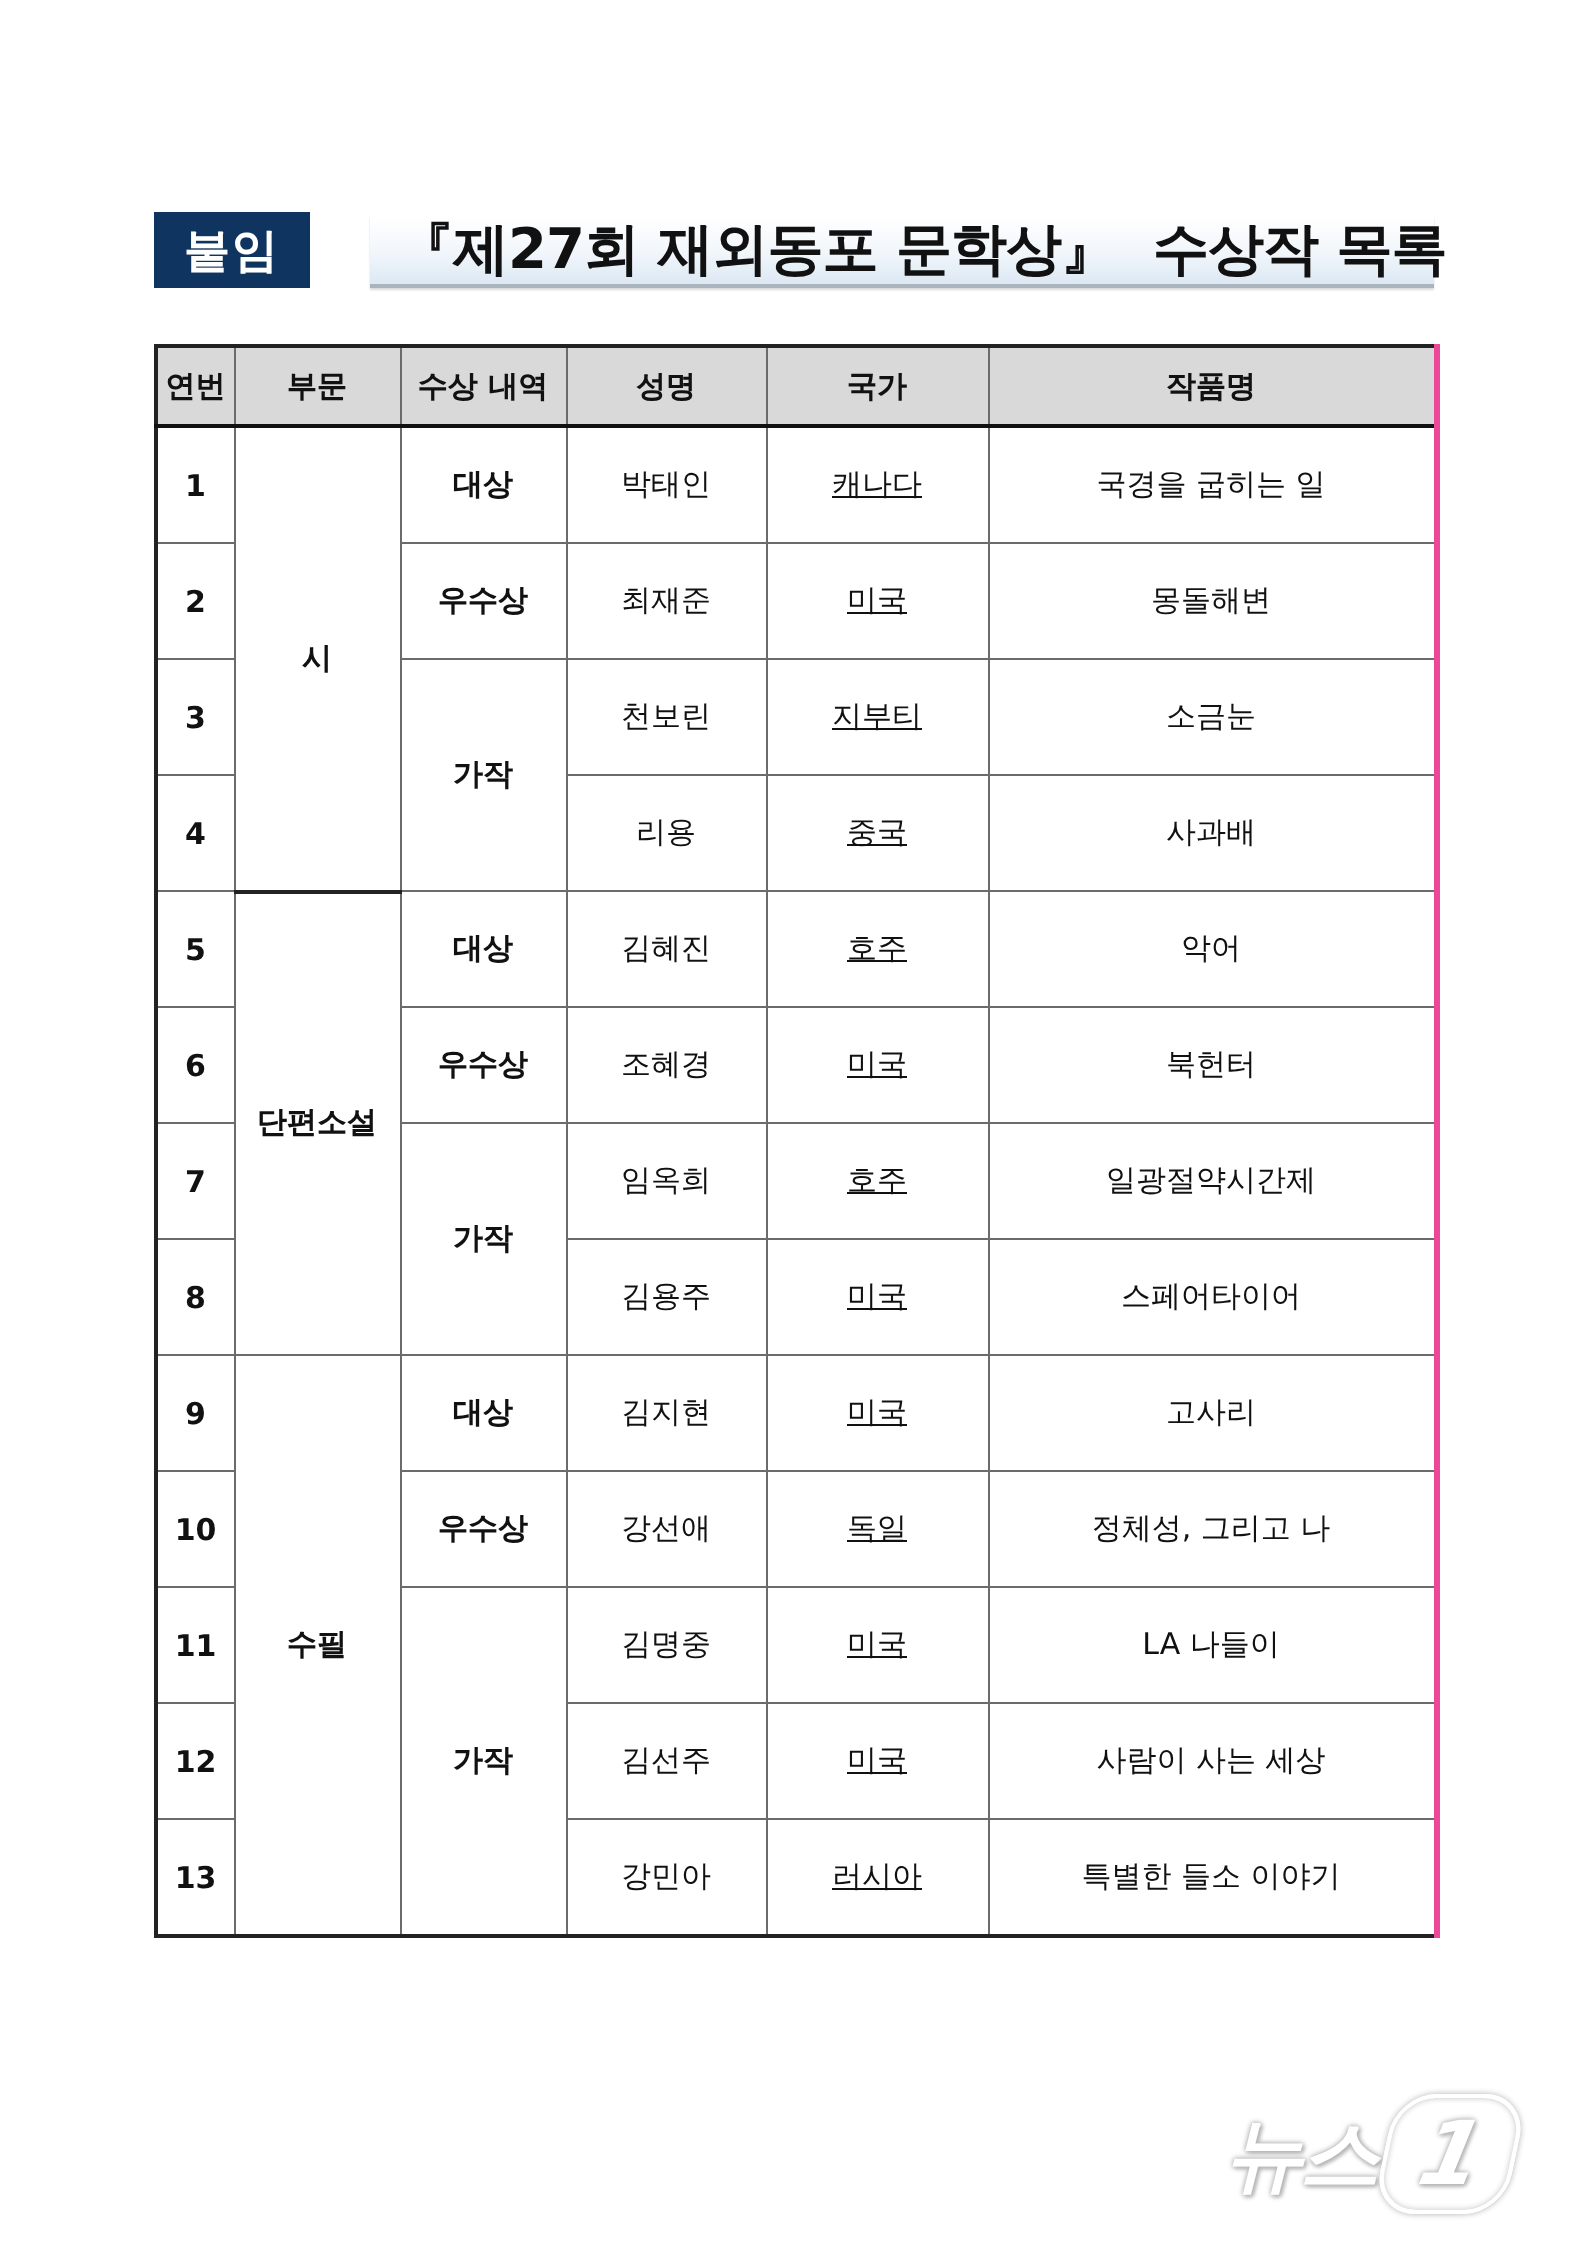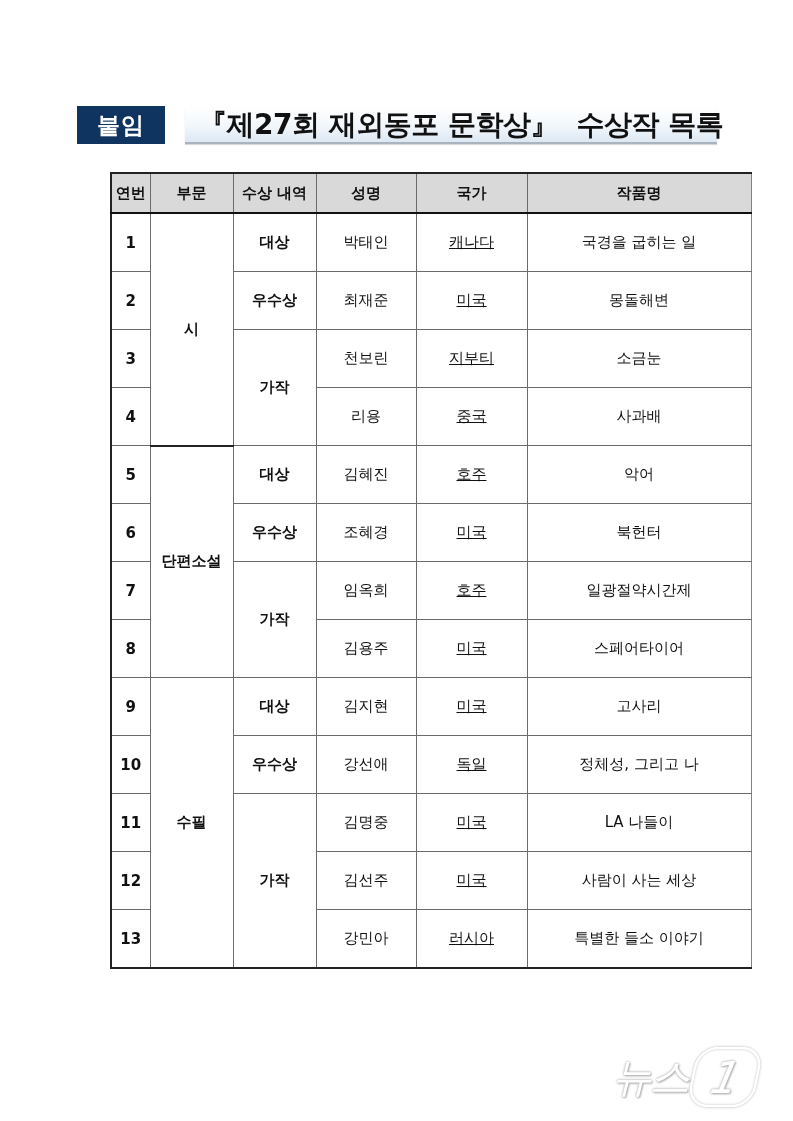--- a/index.html
+++ b/index.html
@@ -19,21 +19,21 @@
       position: absolute;
       left: 77px;
       top: 106px;
       width: 640px;
       height: 40px;
     }
     .title-badge {
       position: absolute;
       left: 0;
       top: 0;
-      width: 88px;
+      width: 78px;
       height: 38px;
       background: #0f3460;
       color: #ffffff;
       font-weight: bold;
       font-size: 23px;
       display: flex;
       align-items: center;
       justify-content: center;
       letter-spacing: 1px;
     }
@@ -58,21 +58,20 @@
     }
 
     table.awards {
       position: absolute;
       left: 77px;
       top: 172px;
       width: 640px;
       border-collapse: collapse;
       table-layout: fixed;
       font-size: 15px;
-      margin-left: 33px;
     }
     table.awards th, table.awards td {
       border: 1px solid #6b6b6b;
       text-align: center;
       vertical-align: middle;
       padding: 0;
     }
     table.awards thead th {
       background: #d9d9d9;
       height: 38px;
@@ -87,40 +86,40 @@
     table.awards tbody tr:last-child td,
     table.awards tbody td.last-group {
       border-bottom: 2px solid #222;
     }
     table.awards th:first-child,
     table.awards td.col-no {
       border-left: 2px solid #222;
     }
     table.awards th:last-child,
     table.awards td.col-title {
-      border-right: 1px solid #ec4899;
+      border-right: 3px solid #ec4899;
     }
     .col-no { font-weight: bold; }
     .col-category { font-weight: bold; }
     .col-award { font-weight: bold; }
     .col-name { font-weight: normal; border-left: 1px solid #111 !important; }
     .col-country { font-weight: normal; text-decoration: underline; }
     .col-title { font-weight: normal; }
 
     .watermark {
       position: absolute;
       left: 612px;
       top: 1042px;
       width: 170px;
       height: 70px;
       display: flex;
       align-items: center;
       font-family: "DejaVu Sans", sans-serif;
       font-style: italic;
-      font-weight: normal;
+      font-weight: bold;
       color: #ffffff;
       font-size: 40px;
       text-shadow: 0 0 3px #b5b5b5, 0 0 2px #c8c8c8, 1px 1px 2px #aaaaaa;
       letter-spacing: -2px;
     }
     .watermark .wm-badge {
       display: inline-flex;
       align-items: center;
       justify-content: center;
       width: 62px;

